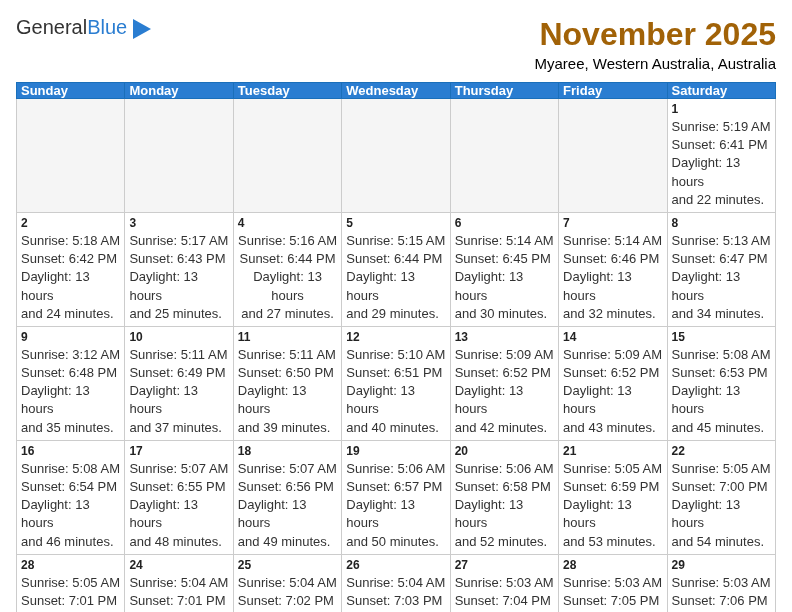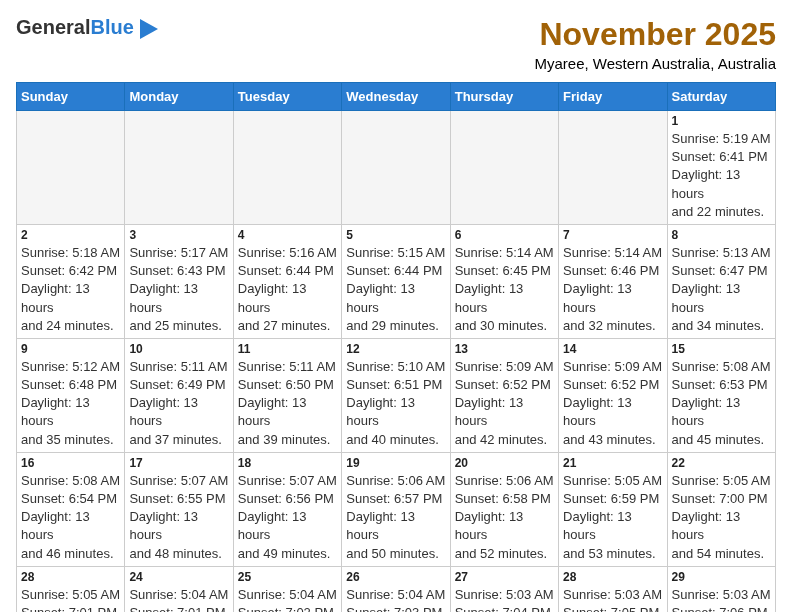--- a/index.html
+++ b/index.html
@@ -37,21 +37,21 @@
     .calendar {
       width: 100%;
       border-collapse: collapse;
       border: 1px solid #ccc;
     }
     .calendar th {
       background: #2a7dd1;
       color: #fff;
       font-size: 13px;
       font-weight: bold;
-      padding: 6px 4px;
+      padding: 0 4px;
       text-align: left;
       border: 1px solid #1a6fba;
     }
     .calendar td {
       vertical-align: top;
       border: 1px solid #ccc;
       padding: 3px 4px;
       width: calc(100% / 7);
       min-height: 70px;
       background: #fff;
@@ -76,21 +76,21 @@
     .week-row td {
       height: 72px;
     }
   </style>
 </head>
 <body>
 
 <div class="header">
   <div class="logo">
     <div style="display:flex;align-items:center;gap:4px;">
-      <div style="font-size:20px;font-weight:bold;color:#333;font-family:Arial,sans-serif;">
+      <div style="font-size:20px;font-weight:normal;color:#333;font-family:Arial,sans-serif;">
         General<span style="color:#2a7dd1;">Blue</span>
       </div>
       <div style="width:0;height:0;border-top:10px solid transparent;border-bottom:10px solid transparent;border-left:18px solid #2a7dd1;margin-left:2px;margin-top:2px;"></div>
     </div>
   </div>
   <div class="title-block">
     <div class="month-title">November 2025</div>
     <div class="location">Myaree, Western Australia, Australia</div>
   </div>
 </div>
@@ -135,21 +135,21 @@
         </td>
         <td>
           <span class="day-num">3</span>
           <div class="day-info" style="white-space: pre-line;">Sunrise: 5:17 AM
 Sunset: 6:43 PM
 Daylight: 13 hours
 and 25 minutes.</div>
         </td>
         <td>
           <span class="day-num">4</span>
-          <div class="day-info" style="white-space: pre-line;">Sunrise: 5:16 AM
+          <div class="day-info" style="white-space: pre-line; text-align: center;">Sunrise: 5:16 AM
 Sunset: 6:44 PM
 Daylight: 13 hours
 and 27 minutes.</div>
         </td>
         <td>
           <span class="day-num">5</span>
           <div class="day-info" style="white-space: pre-line;">Sunrise: 5:15 AM
 Sunset: 6:44 PM
 Daylight: 13 hours
 and 29 minutes.</div>
@@ -172,21 +172,21 @@
           <span class="day-num">8</span>
           <div class="day-info" style="white-space: pre-line;">Sunrise: 5:13 AM
 Sunset: 6:47 PM
 Daylight: 13 hours
 and 34 minutes.</div>
         </td>
       </tr>
       <tr class="week-row">
         <td>
           <span class="day-num">9</span>
-          <div class="day-info" style="white-space: pre-line;">Sunrise: 5:12 AM
+          <div class="day-info" style="white-space: pre-line;">Sunrise: 3:12 AM
 Sunset: 6:48 PM
 Daylight: 13 hours
 and 35 minutes.</div>
         </td>
         <td>
           <span class="day-num">10</span>
           <div class="day-info" style="white-space: pre-line;">Sunrise: 5:11 AM
 Sunset: 6:49 PM
 Daylight: 13 hours
 and 37 minutes.</div>

